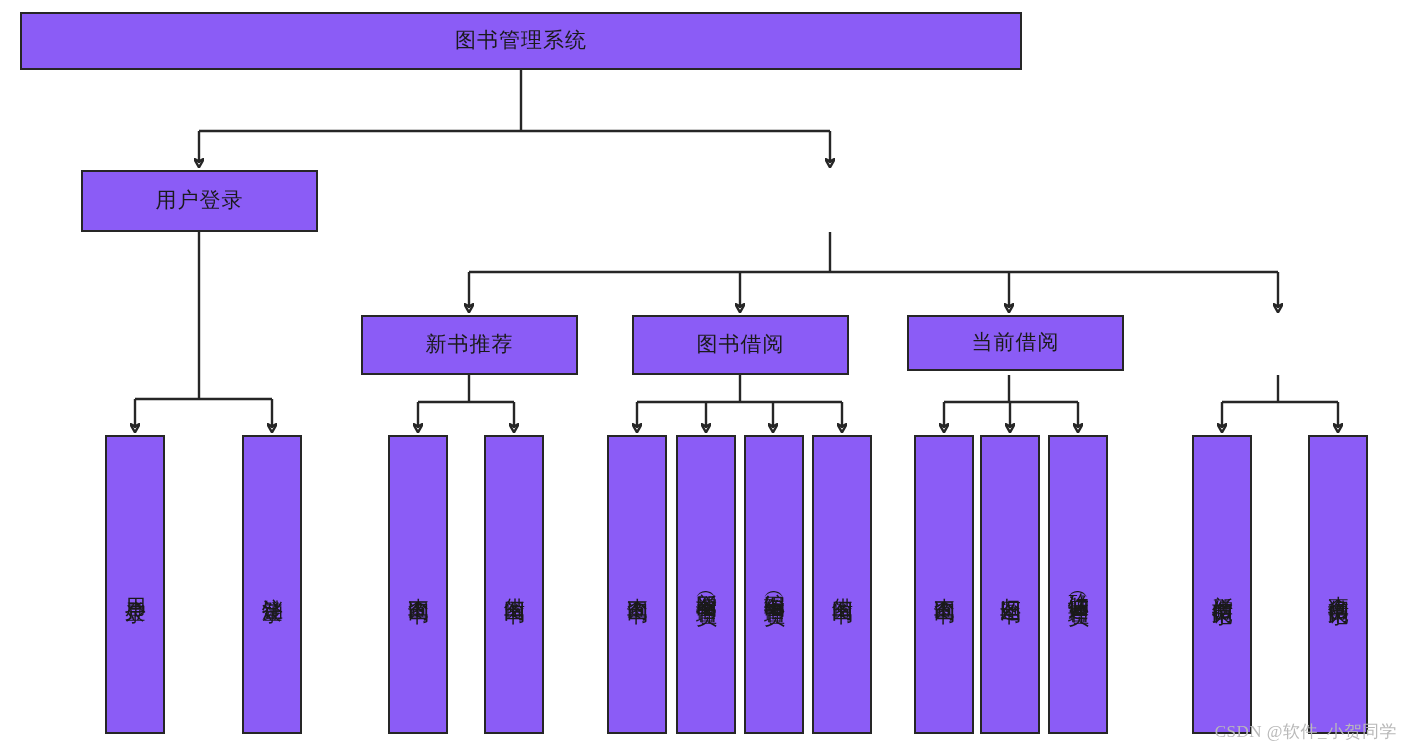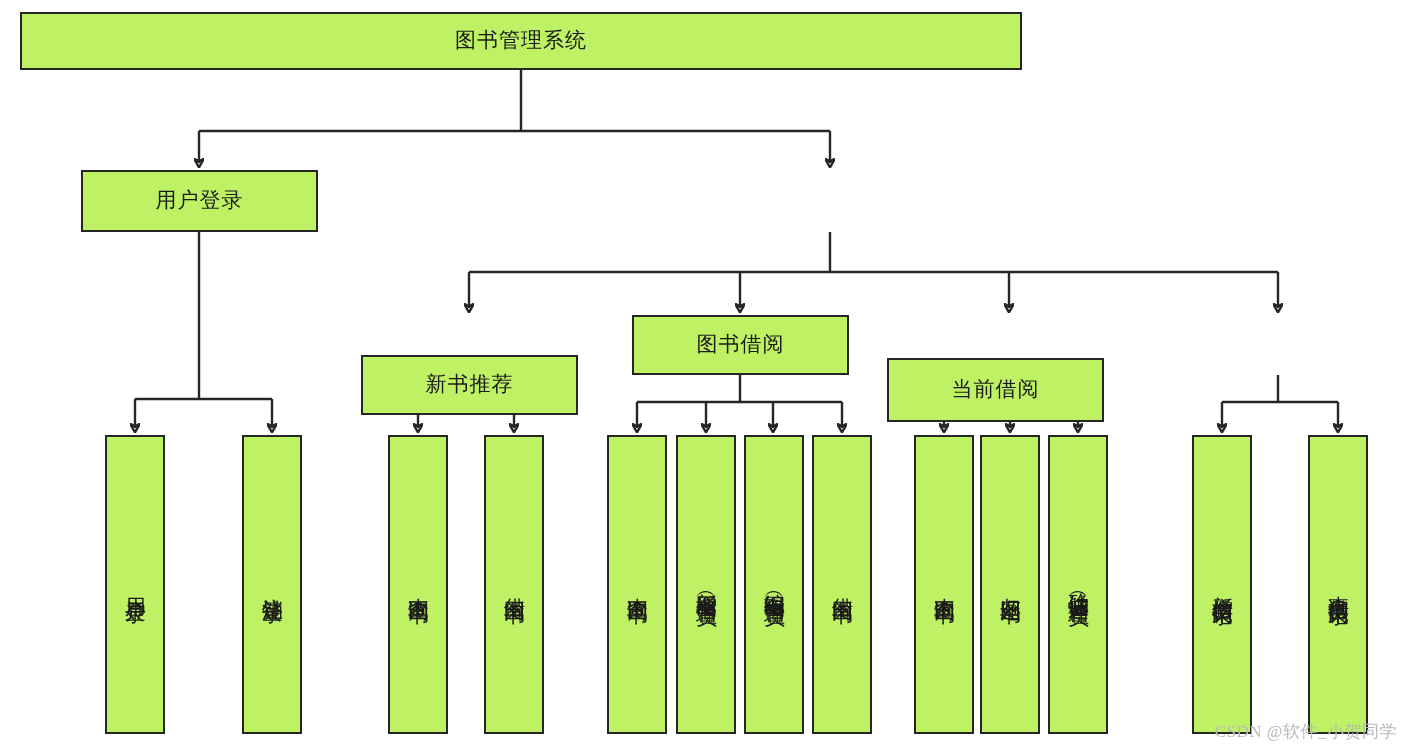--- a/index.html
+++ b/index.html
@@ -9,21 +9,21 @@
     background:#ffffff;
     font-family:"DejaVu Sans","Liberation Sans",sans-serif;
     overflow:hidden;
     position:relative;
   }
   #diagram{position:absolute;left:0;top:0;width:1405px;height:747px;}
   .node{
     position:absolute;
     box-sizing:border-box;
     border:2px solid #262626;
-    background:#bef264;
+    background:#8b5cf6;
     color:#1a1a1a;
     display:flex;
     align-items:center;
     justify-content:center;
     text-align:center;
   }
   .node.horiz{
     font-size:21px;
     letter-spacing:1px;
     line-height:1.2;
@@ -109,27 +109,27 @@
   </svg>
 
   <div class="node horiz" style="left:20px;top:12px;width:1002px;height:58px;">
     <span>图书管理系统</span>
   </div>
 
   <div class="node horiz" style="left:81px;top:170px;width:237px;height:62px;">
     <span>用户登录</span>
   </div>
 
-  <div class="node horiz" style="left:361px;top:315px;width:217px;height:60px;margin-top:40px;">
+  <div class="node horiz" style="left:361px;top:315px;width:217px;height:60px;">
     <span>新书推荐</span>
   </div>
   <div class="node horiz" style="left:632px;top:315px;width:217px;height:60px;">
     <span>图书借阅</span>
   </div>
-  <div class="node horiz" style="left:887px;top:315px;width:217px;height:64px;margin-top:43px;">
+  <div class="node horiz" style="left:907px;top:315px;width:217px;height:56px;">
     <span>当前借阅</span>
   </div>
 
   <div class="node vert" style="left:105px;top:435px;width:60px;height:299px;">
     <span>用户登录</span>
   </div>
   <div class="node vert" style="left:242px;top:435px;width:60px;height:299px;">
     <span>注销登录</span>
   </div>
 

